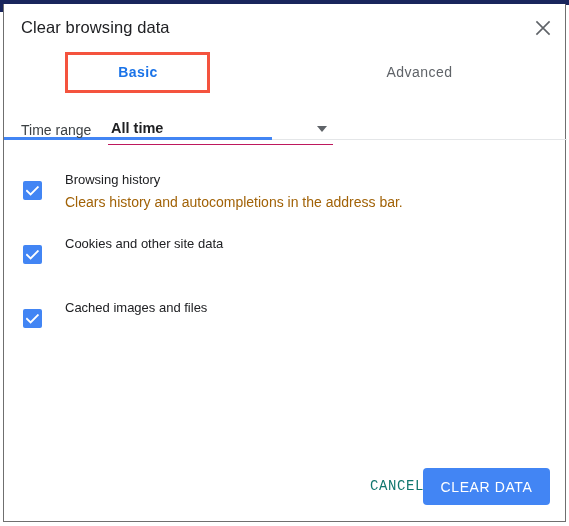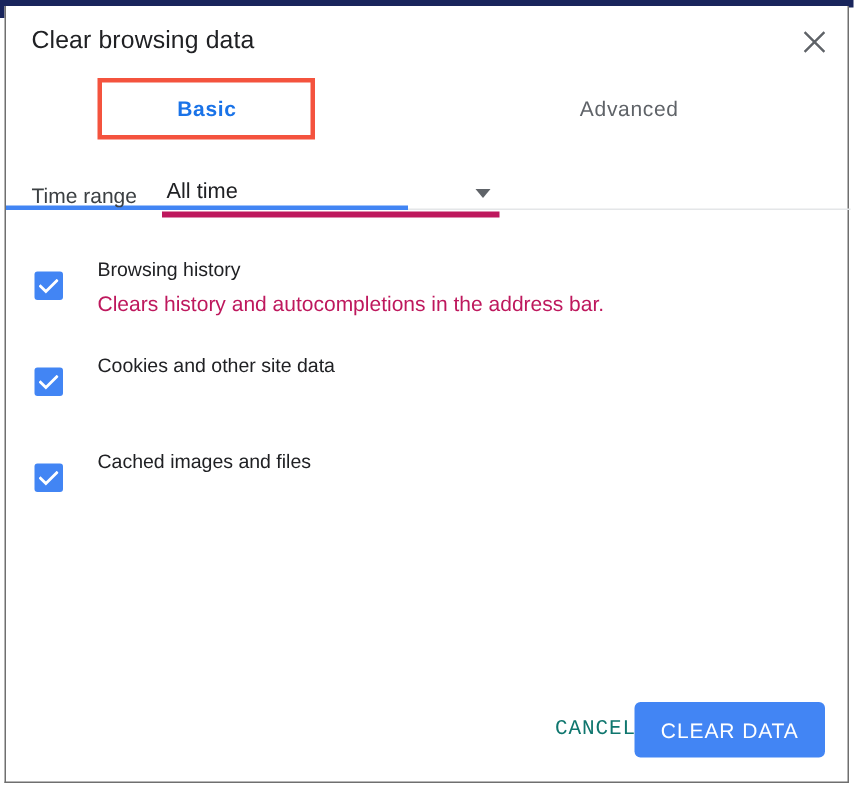--- a/index.html
+++ b/index.html
@@ -158,23 +158,24 @@
     font-size: 14px;
     color: #3c4043;
     white-space: nowrap;
   }
   .timerange-select {
     position: absolute;
     left: 87px;
     top: 0;
     width: 225px;
     height: 31px;
-    border-bottom: 4px solid #be185d;
-    box-sizing: border-box;
-    cursor: pointer;
+    border-bottom: 1px solid #be185d;
+    box-sizing: border-box;
+    cursor: pointer;
+    font-weight: bold;
   }
   .timerange-value {
     position: absolute;
     left: 3px;
     top: 6px;
     font-size: 14.5px;
     color: #202124;
     white-space: nowrap;
   }
   .timerange-arrow {
@@ -220,21 +221,21 @@
     top: 10px;
     font-size: 13px;
     color: #202124;
     white-space: nowrap;
   }
   .option-sub {
     position: absolute;
     left: 61px;
     top: 32px;
     font-size: 14px;
-    color: #be185d;
+    color: #a16207;
     white-space: nowrap;
   }
 
   
   .footer {
     position: absolute;
     left: 0;
     right: 0;
     bottom: 0;
     height: 66px;

